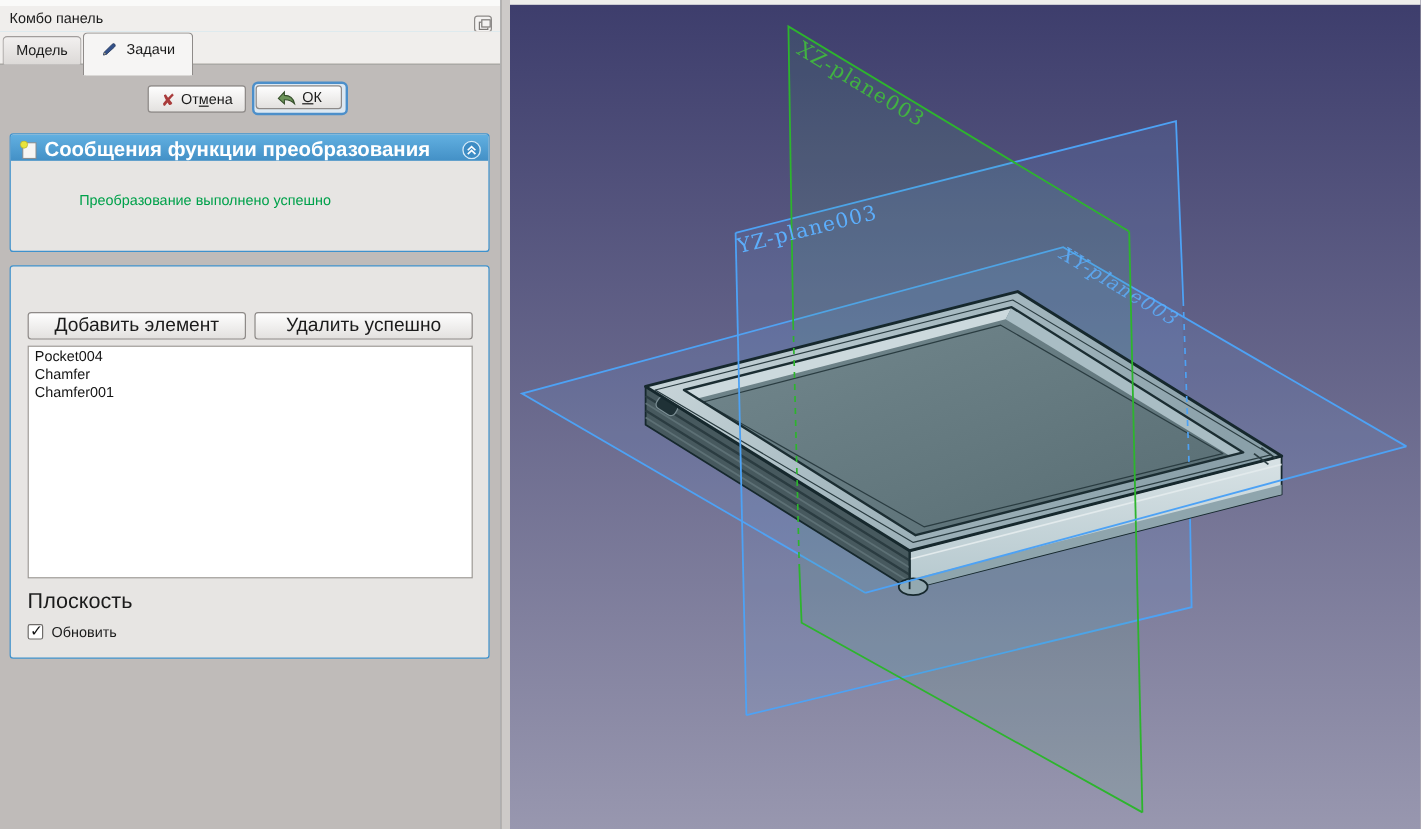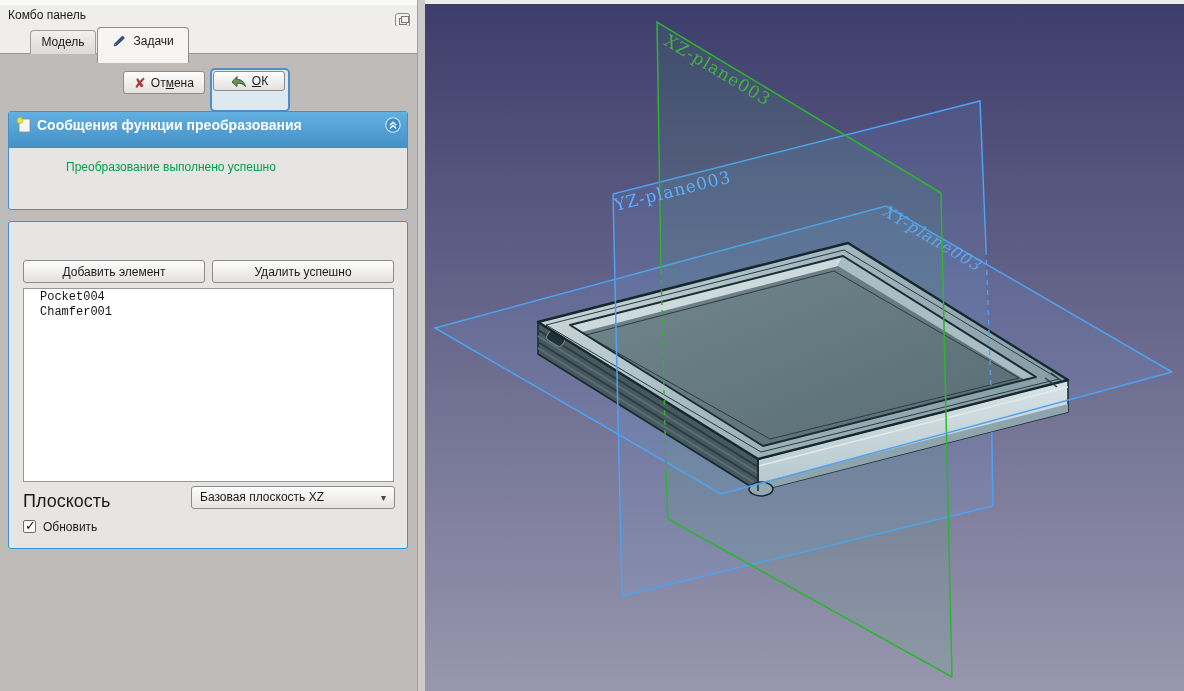--- a/index.html
+++ b/index.html
@@ -12,54 +12,54 @@
   #panel{position:absolute;left:0;top:0;width:417px;height:691px;background:#7dd3fc;}
   .win-top{position:absolute;left:0;top:0;width:100%;height:5px;background:#fafaf9;}
   .titlebar{position:absolute;left:0;top:5px;width:100%;height:21px;background:#f0eeec;
     font-size:12px;color:#1b1b1b;line-height:21px;padding-left:8px;box-sizing:border-box;}
   .float-btn{position:absolute;right:7px;top:8px;width:15px;height:14px;border:1px solid #8d8a88;
     border-radius:3px;background:#f4f2f1;box-sizing:border-box;}
   .float-btn .sq1{position:absolute;left:3px;top:4px;width:6px;height:5px;border:1px solid #7c7977;}
   .float-btn .sq2{position:absolute;left:5px;top:2px;width:6px;height:5px;border:1px solid #7c7977;background:#f4f2f1;}
   .tabbar{position:absolute;left:0;top:26px;width:100%;height:28px;background:#f0eeec;
     border-bottom:1px solid #98948f;box-sizing:border-box;}
-  .tab{position:absolute;box-sizing:border-box;font-size:12px;color:#1b1b1b;text-align:center;margin-left:28px;}
+  .tab{position:absolute;box-sizing:border-box;font-size:12px;color:#1b1b1b;text-align:center;}
   .tab.inactive{left:2px;top:4px;width:66px;height:24px;line-height:23px;
     background:linear-gradient(#f2f0ef,#dcd9d7);border:1px solid #a29e9c;border-bottom:none;
     border-radius:4px 4px 0 0;}
   .tab.active{left:69px;top:1px;width:92px;height:36px;line-height:26px;background:#f6f5f4;
     border:1px solid #8f8b89;border-bottom:none;border-radius:4px 4px 0 0;z-index:2;}
   .tab.active .pencil{vertical-align:-3px;margin-right:4px;}
   .content{position:absolute;left:0;top:54px;width:100%;bottom:0;background:#bfbbb9;}
   
   .btn{position:absolute;box-sizing:border-box;border:1px solid #8e8a88;border-radius:3px;
     background:linear-gradient(#fefefe,#e3e1df);font-size:12px;color:#1b1b1b;
     display:flex;align-items:center;justify-content:center;gap:5px;}
   .btn .x-icon{color:#a93b3b;font-size:14px;font-weight:bold;line-height:1;}
   .u{text-decoration:underline;}
   #cancel-btn{left:123px;top:17px;width:82px;height:23px;}
-  #ok-wrap{position:absolute;left:210px;top:14px;width:80px;height:44px;border:2px solid #4c8fca;
+  #ok-wrap{position:absolute;left:210px;top:14px;width:80px;height:28px;border:2px solid #4c8fca;
     border-radius:5px;box-sizing:border-box;background:#dce8f2;}
   #ok-btn{left:1px;top:1px;right:1px;bottom:1px;width:72px;height:20px;}
   
   .box{position:absolute;left:8px;width:400px;border:1px solid #3e91cc;border-radius:3px;
     background:#e7e5e3;box-sizing:border-box;overflow:hidden;}
   #box1{top:57px;height:99px;}
   #box2{top:167px;height:328px;}
-  .box-header{position:relative;height:36px;background:linear-gradient(#62b0e1,#4390c6);
-    color:#fff;font-weight:bold;font-size:14px;line-height:26px;padding-left:28px;}
+  .box-header{position:relative;height:22px;background:linear-gradient(#62b0e1,#4390c6);
+    color:#fff;font-weight:bold;font-size:17px;line-height:26px;padding-left:28px;}
   .hdr-icon{position:absolute;left:7px;top:5px;width:16px;height:16px;}
   .collapse-btn{position:absolute;right:6px;top:5px;width:16px;height:16px;}
   .green-msg{position:absolute;left:14px;top:48px;font-size:12px;color:#00a14b;margin-left:43px;}
-  .small-btn{font-size:12px;}
+  .small-btn{font-size:16px;}
   #add-btn{left:14px;top:38px;width:182px;height:23px;}
   #remove-btn{left:203px;top:38px;width:182px;height:23px;}
   .listbox{position:absolute;left:14px;top:66px;width:371px;height:194px;background:#ffffff;
     border:1px solid #9a9692;box-sizing:border-box;font-size:12px;color:#141414;padding:1px 0;}
-  .list-item{padding:0 16px;height:15px;line-height:15px;font-family:Liberation Mono, monospace;}
+  .list-item{padding:0 5px;height:15px;line-height:15px;}
   .plane-label{position:absolute;left:14px;top:269px;font-size:18px;color:#1b1b1b;}
   .combo{position:absolute;left:182px;top:264px;width:204px;height:23px;box-sizing:border-box;
     border:1px solid #8e8a88;border-radius:3px;background:linear-gradient(#fdfdfd,#e6e4e2);
     font-size:12px;color:#1b1b1b;line-height:21px;padding-left:8px;}
   .combo .arrow{position:absolute;right:8px;top:0;line-height:21px;color:#4a4745;font-size:10px;}
   .chkrow{position:absolute;left:14px;top:297px;height:15px;display:flex;align-items:center;gap:7px;}
   .checkbox{width:13px;height:13px;background:#fff;border:1px solid #6f6c6a;border-radius:2px;
     box-sizing:border-box;position:relative;}
   .checkbox .mark{position:absolute;left:1px;top:-3px;font-size:13px;font-weight:bold;color:#111;}
   .chk-label{font-size:12px;color:#1b1b1b;}
@@ -130,28 +130,25 @@
 
       <div class="btn small-btn" id="add-btn">
         <span>Добавить элемент</span>
       </div>
       <div class="btn small-btn" id="remove-btn">
         <span>Удалить успешно</span>
       </div>
 
       <div class="listbox">
         <div class="list-item">Pocket004</div>
+        <div class="list-item">Chamfer</div>
         <div class="list-item">Chamfer001</div>
       </div>
 
       <div class="plane-label">Плоскость</div>
-      <div class="combo">
-        <span>Базовая плоскость XZ</span>
-        <span class="arrow">▾</span>
-      </div>
 
       <div class="chkrow">
         <span class="checkbox">
           <span class="mark">✓</span>
         </span>
         <span class="chk-label">Обновить</span>
       </div>
     </div>
   </div>
 </div>

